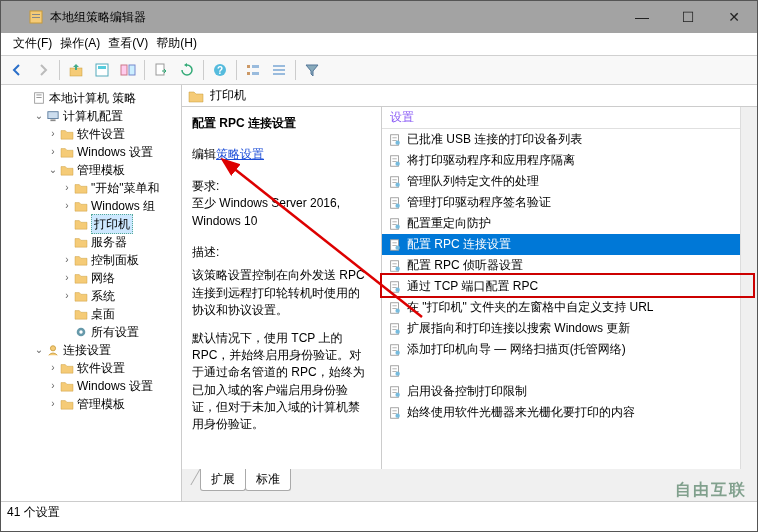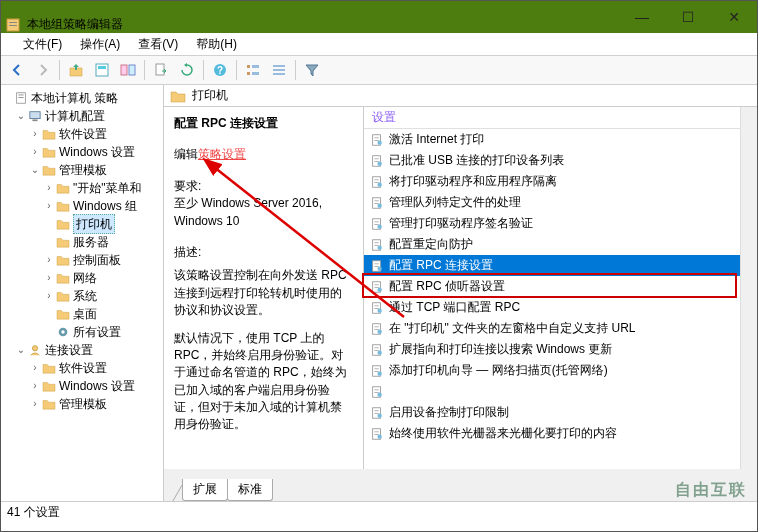--- a/index.html
+++ b/index.html
@@ -1,60 +1,60 @@
 <!DOCTYPE html>
 <html><head>
 <meta charset="utf-8">
 <style>
   * { box-sizing: border-box; margin: 0; padding: 0; font-family: "Microsoft YaHei", "Segoe UI", sans-serif; }
   body { background: #fff; width: 758px; height: 532px; overflow: hidden; position: relative; border: 1px solid #555; }
   
-  .titlebar { height: 32px; display: flex; align-items: flex-end; padding-left: 4px; background: #4d7c0f; }
+  .titlebar { height: 32px; display: flex; align-items: center; padding-left: 27px; background: #a3a3a3; }
   .titlebar .icon { width: 16px; height: 16px; margin-right: 6px; }
   .titlebar .title { font-size: 12px; flex: 1; }
   .titlebar .controls { display: flex; }
   .titlebar .controls div { width: 46px; height: 32px; display: flex; align-items: center; justify-content: center; font-size: 14px; color: #222; }
   
-  .menubar { height: 22px; display: flex; padding-left: 18px; font-size: 12px; gap: 10px; align-items: center; }
+  .menubar { height: 22px; display: flex; padding-left: 8px; font-size: 12px; align-items: flex-start; }
   .menubar span { padding: 2px 4px; }
   
   .toolbar { height: 30px; border-top: 1px solid #d0d0d0; border-bottom: 1px solid #d0d0d0; display: flex; align-items: center; padding: 0 4px; gap: 2px; background: #f8f8f8; }
   .tbtn { width: 24px; height: 24px; display: flex; align-items: center; justify-content: center; border: 1px solid transparent; border-radius: 2px; }
   .sep { width: 1px; height: 20px; background: #ccc; margin: 0 2px; }
   
-  .content { display: flex; height: 416px; }
+  .content { display: flex; height: 416px; margin-left: 18px; }
   .tree { width: 163px; border-right: 1px solid #ccc; overflow: hidden; font-size: 12px; padding-top: 4px; }
   .tree ul { list-style: none; }
   .tree li { white-space: nowrap; line-height: 18px; }
   .tree .row { display: flex; align-items: center; padding-right: 4px; height: 18px; }
   .tree .exp { width: 12px; display: inline-flex; justify-content: center; font-size: 10px; color: #666; cursor: pointer; }
   .tree .fld { width: 16px; height: 14px; display: inline-flex; align-items: center; justify-content: center; }
   .tree .lbl { margin-left: 2px; }
   .tree .sel .lbl { background: #cde8ff; padding: 0 2px; border: 1px dotted #5a9; }
   .in1 { padding-left: 14px; }
   .in2 { padding-left: 28px; }
   .in3 { padding-left: 42px; }
   
   .right { flex: 1; display: flex; flex-direction: column; overflow: hidden; position: relative; }
   .pathbar { height: 22px; border-bottom: 1px solid #ccc; display: flex; align-items: center; padding-left: 6px; font-size: 12px; gap: 6px; }
   .panes { flex: 1; display: flex; overflow: hidden; position: relative; }
   .detail { width: 200px; border-right: 1px solid #ccc; padding: 8px 10px; font-size: 12px; line-height: 1.45; overflow: hidden; }
   .detail h3 { font-size: 12px; font-weight: bold; margin-bottom: 14px; }
-  .detail .edit a { color: #ef4444; text-decoration: underline; }
+  .detail .edit a { color: #1d4ed8; text-decoration: underline; }
   .detail .sect { margin-top: 14px; }
   
   .listpane { flex: 1; display: flex; flex-direction: column; overflow: hidden; }
   .listhdr { height: 22px; border-bottom: 1px solid #e0e0e0; display: flex; align-items: center; padding-left: 8px; font-size: 12px; color: #8b5cf6; }
   .list { flex: 1; overflow-y: auto; overflow-x: hidden; }
   .list .item { display: flex; align-items: center; height: 21px; padding-left: 6px; font-size: 12px; gap: 5px; }
   .list .item .doc { width: 14px; height: 14px; flex-shrink: 0; }
   .list .item.highlighted { background: #0078d7; color: #fff; }
   .highlight-box { border: 2px solid #cc0000; position: absolute; pointer-events: none; }
   
-  .tabs { height: 32px; display: flex; align-items: flex-end; font-size: 12px; border-top: 0; position: relative; padding-left: 6px; background: #f0f0f0;}
+  .tabs { height: 32px; display: flex; align-items: flex-start; font-size: 12px; border-top: 0; position: relative; padding-left: 6px; background: #f0f0f0;}
   .tabs .tab { padding: 2px 10px; border: 1px solid #aaa; border-top: none; background: #fff; margin-right: -1px; border-bottom-left-radius: 3px; border-bottom-right-radius: 3px; }
   .tabs .slash { width: 8px; border-right: 1px solid #aaa; transform: skewX(-30deg); height: 16px; margin-right: 4px; }
   
   .statusbar { height: 22px; border-top: 1px solid #ccc; font-size: 12px; padding: 2px 6px; display:flex; align-items:center; }
   
   .arrow-svg { position: absolute; pointer-events: none; z-index: 5; }
   
   .folder-icon { fill: #f5cb77; stroke: #c79a3a; stroke-width: 0.5; }
   .doc-icon { fill: #fff; stroke: #999; stroke-width: 1; }
   .gear { fill: #69a; }
@@ -393,29 +393,20 @@
       <div class="listpane">
         <div class="listhdr">设置</div>
         <div class="list" id="settings-list">
             <div class="item">
               <svg class="doc" viewBox="0 0 16 16">
                 <rect x="3" y="2" width="9" height="12" fill="#fff" stroke="#999"></rect>
                 <rect x="5" y="5" width="5" height="1" fill="#aaa"></rect>
                 <rect x="5" y="8" width="5" height="1" fill="#aaa"></rect>
                 <circle cx="11" cy="11" r="2.5" fill="#7bd"></circle>
               </svg>
-              <span>激活 Internet 打印</span>
-            </div>
-            <div class="item">
-              <svg class="doc" viewBox="0 0 16 16">
-                <rect x="3" y="2" width="9" height="12" fill="#fff" stroke="#999"></rect>
-                <rect x="5" y="5" width="5" height="1" fill="#aaa"></rect>
-                <rect x="5" y="8" width="5" height="1" fill="#aaa"></rect>
-                <circle cx="11" cy="11" r="2.5" fill="#7bd"></circle>
-              </svg>
               <span>已批准 USB 连接的打印设备列表</span>
             </div>
             <div class="item">
               <svg class="doc" viewBox="0 0 16 16">
                 <rect x="3" y="2" width="9" height="12" fill="#fff" stroke="#999"></rect>
                 <rect x="5" y="5" width="5" height="1" fill="#aaa"></rect>
                 <rect x="5" y="8" width="5" height="1" fill="#aaa"></rect>
                 <circle cx="11" cy="11" r="2.5" fill="#7bd"></circle>
               </svg>
               <span>将打印驱动程序和应用程序隔离</span>

